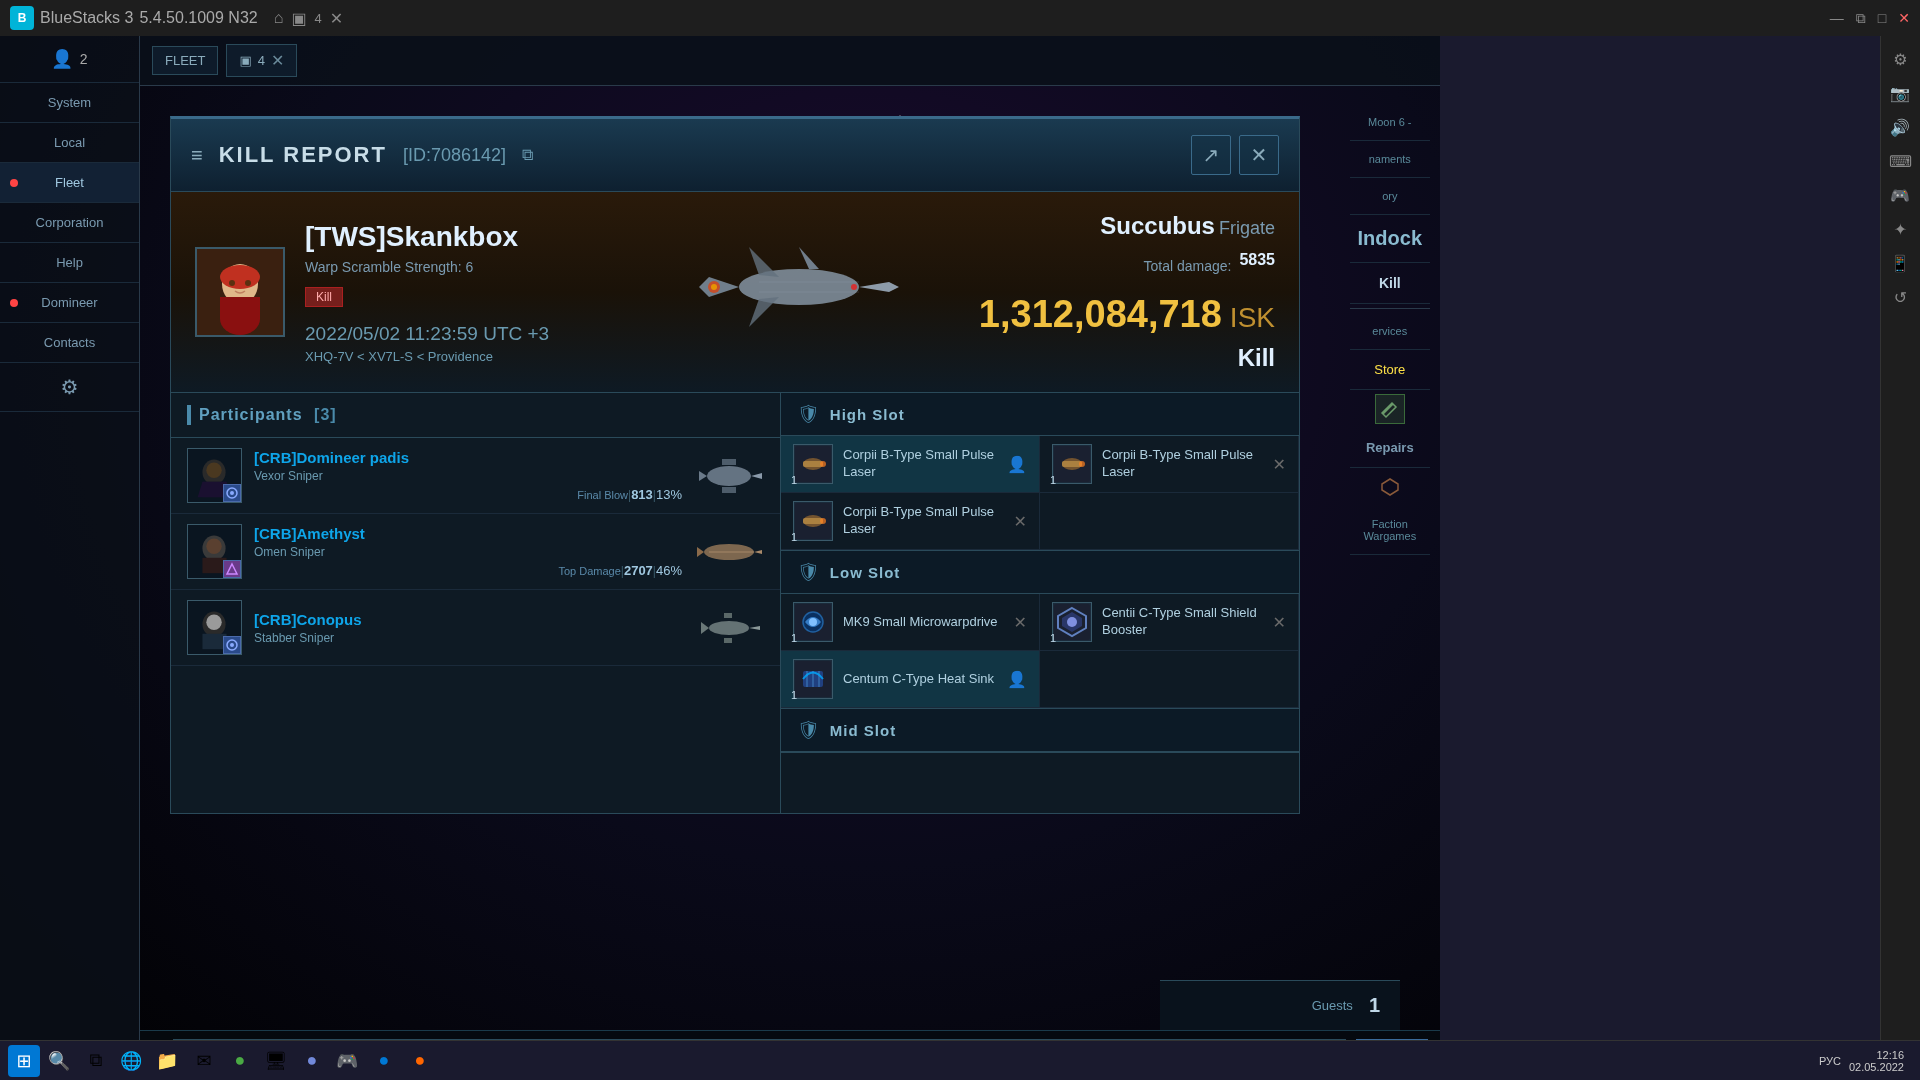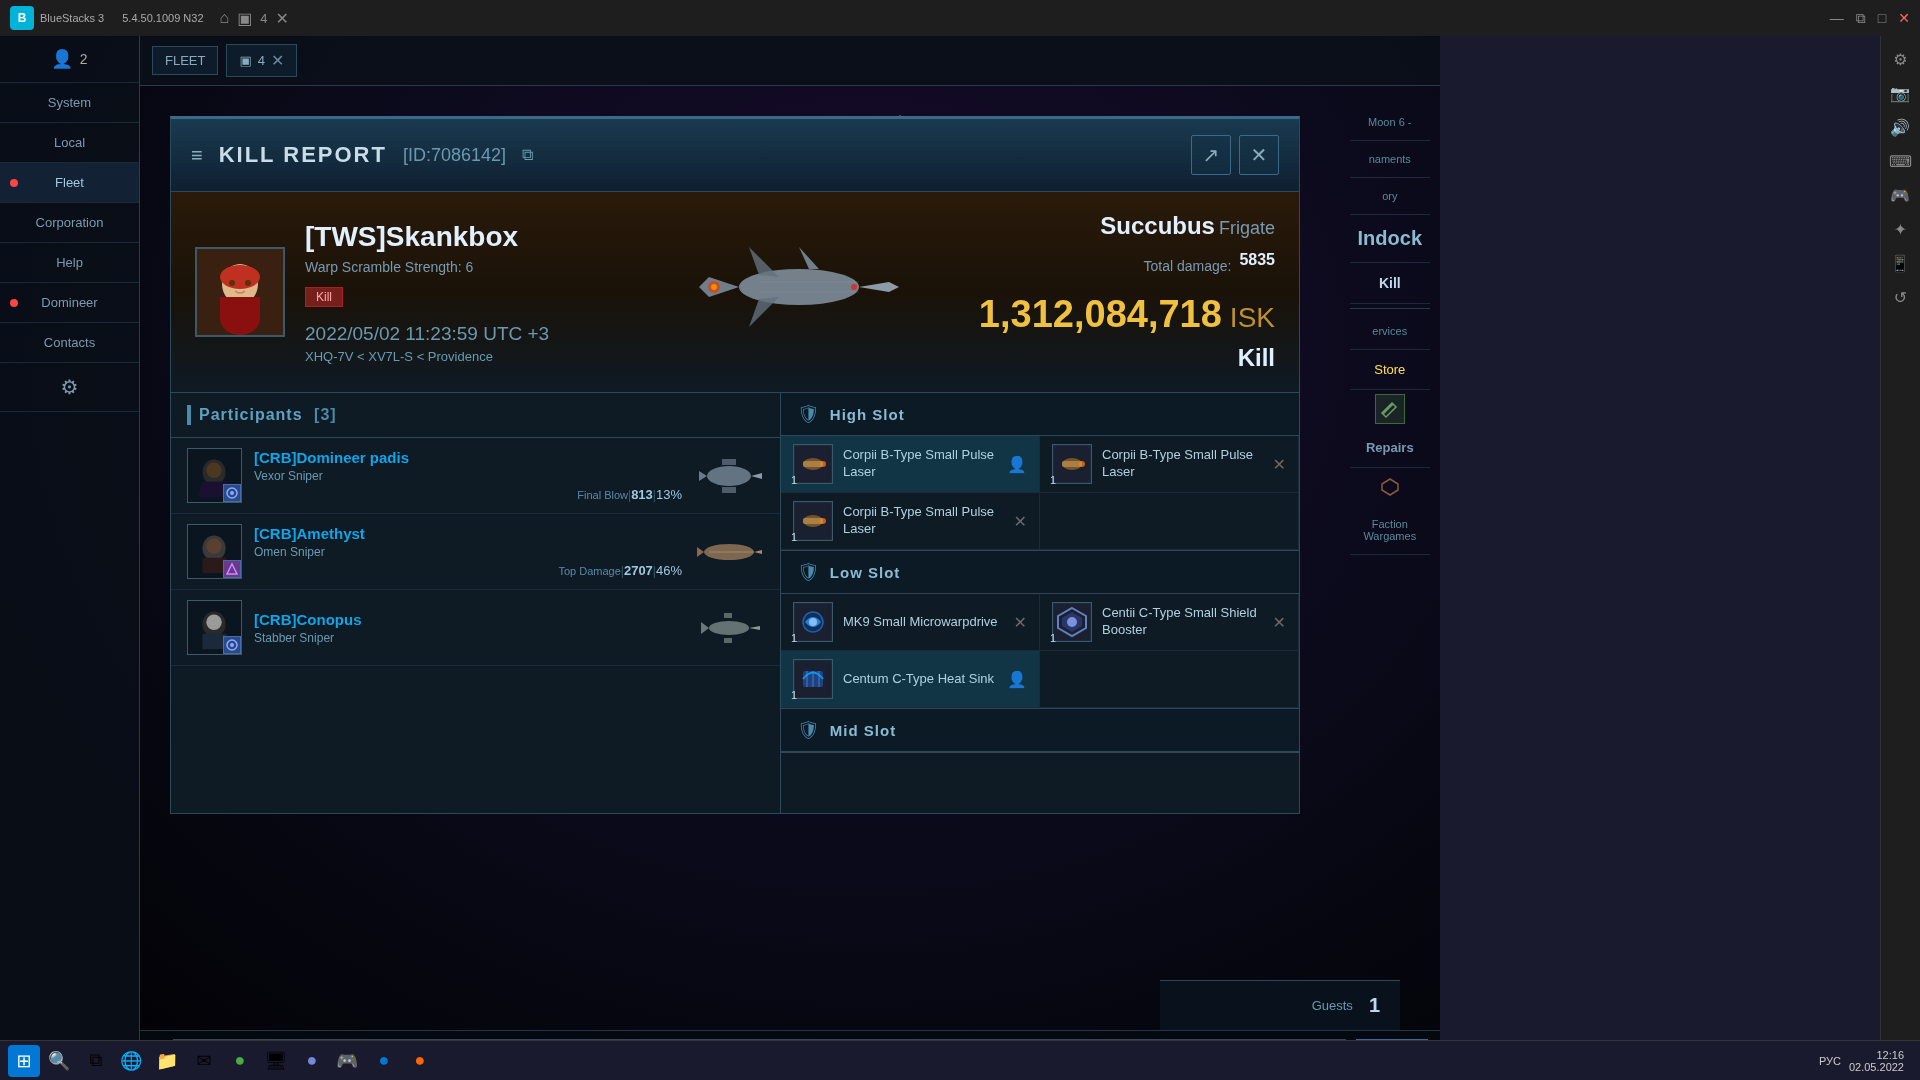--- a/index.html
+++ b/index.html
@@ -30,21 +30,21 @@
     }
     .titlebar-logo .bs-icon {
       width: 24px; height: 24px;
       background: #00b4d8;
       border-radius: 4px;
       display: flex; align-items: center; justify-content: center;
       font-size: 12px; color: white; font-weight: bold;
     }
     .titlebar-title {
       color: #aaa;
-      font-size: 11px;
+      font-size: 16px;
     }
     .titlebar-controls {
       margin-left: auto;
       display: flex;
       gap: 12px;
     }
     .titlebar-controls span {
       color: #888;
       font-size: 14px;
       cursor: pointer;
@@ -613,21 +613,21 @@
       font-weight: bold;
     }
   </style>
 </head>
 <body>
 
 <div class="titlebar">
   <div class="titlebar-logo">
     <div class="bs-icon">B</div>
     <span class="titlebar-title">BlueStacks 3</span>
-    <span class="titlebar-title" style="margin-left:12px;">5.4.50.1009 N32</span>
+    <span class="titlebar-title" style="margin-left:0;">5.4.50.1009 N32</span>
   </div>
   <span style="margin-left:16px;color:#888;font-size:16px;">⌂</span>
   <span style="margin-left:8px;color:#888;font-size:16px;">▣</span>
   <span style="margin-left:8px;color:#888;font-size:13px;">4</span>
   <span style="margin-left:8px;color:#888;font-size:16px;">✕</span>
   <div class="titlebar-controls">
     <span>—</span>
     <span>⧉</span>
     <span>□</span>
     <span style="color:#ff6666;">✕</span>

